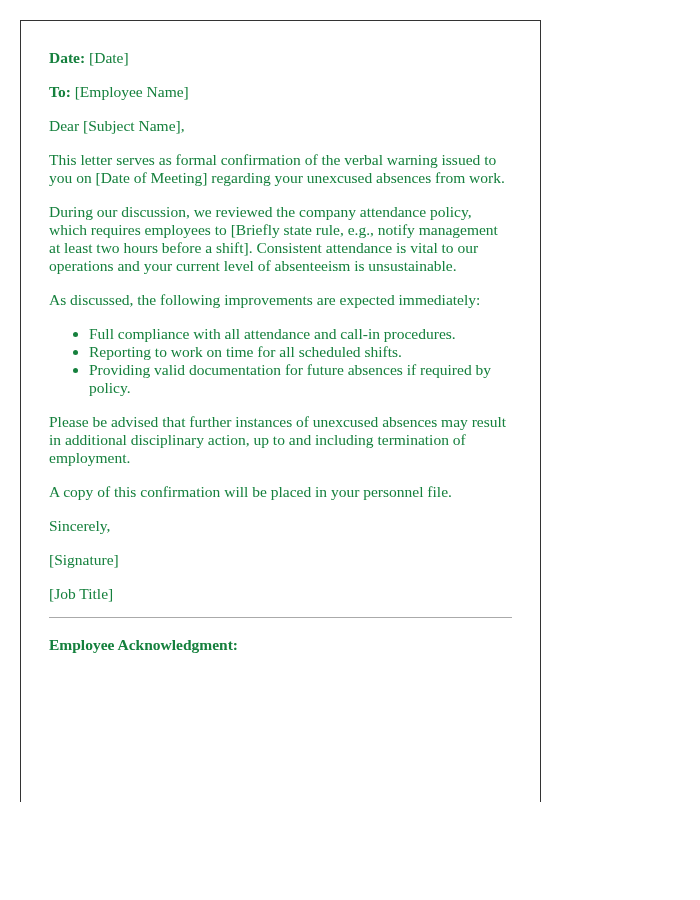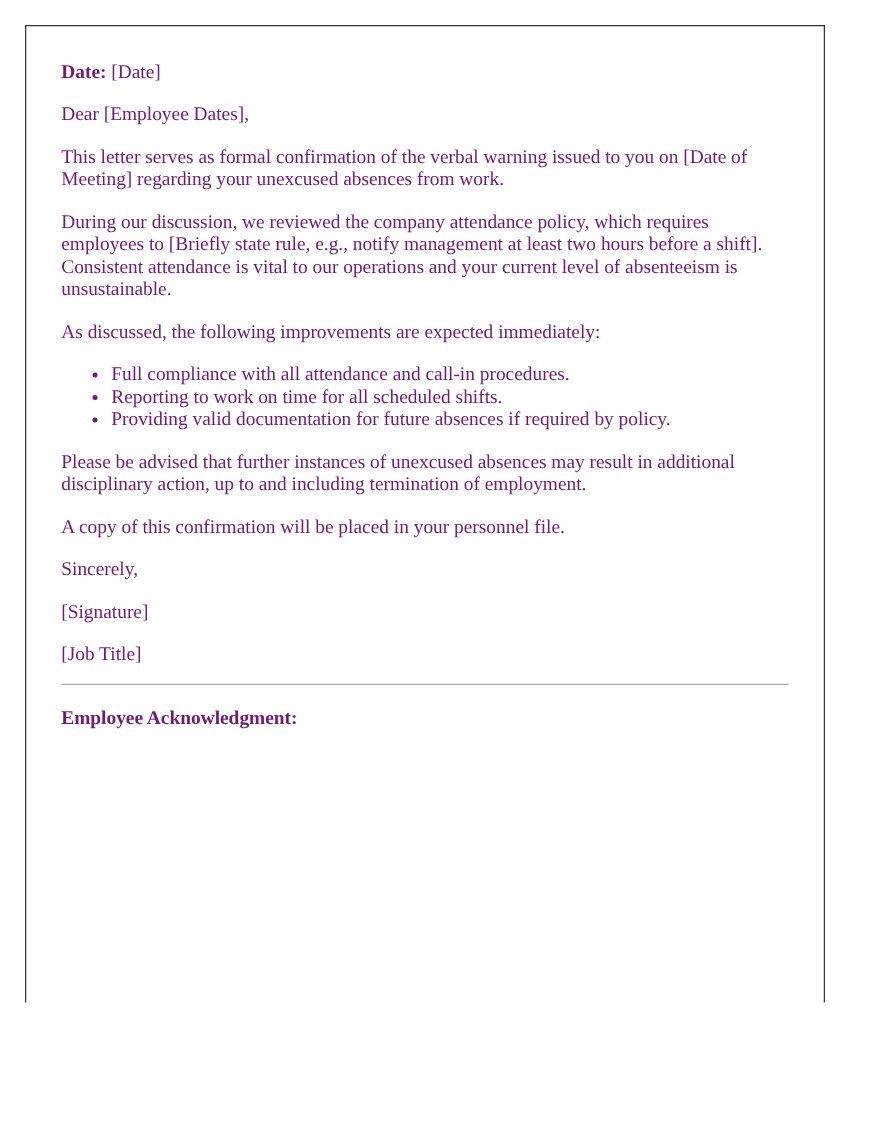--- a/index.html
+++ b/index.html
@@ -7,32 +7,32 @@
       padding: 0;
       background: #ffffff;
       width: 700px;
       height: 900px;
       overflow: hidden;
     }
     .page {
       position: absolute;
       left: 20px;
       top: 20px;
-      width: 640px;
+      width: 521px;
       height: 782px;
       border-top: 1px solid #333333;
       border-left: 1px solid #333333;
       border-right: 1px solid #333333;
       box-sizing: border-box;
       overflow: hidden;
       padding: 28px 28px 0 28px;
       font-family: "Liberation Serif", "DejaVu Serif", serif;
       font-size: 15.5px;
       line-height: 18px;
-      color: #701a75;
+      color: #15803d;
     }
     .page p {
       margin: 0 0 16px 0;
     }
     .page b {
       font-weight: bold;
     }
     ul.improvements {
       margin: 0 0 16px 0;
       padding-left: 40px;
@@ -52,22 +52,26 @@
     }
   </style>
 </head>
 <body>
 
 <div class="page">
   <p>
     <b>Date:</b>
     <span>[Date]</span>
   </p>
+  <p>
+    <b>To:</b>
+    <span>[Employee Name]</span>
+  </p>
 
-  <p>Dear [Employee Dates],</p>
+  <p>Dear [Subject Name],</p>
   <p>This letter serves as formal confirmation of the verbal warning issued to you on [Date of Meeting] regarding your unexcused absences from work.</p>
   <p>During our discussion, we reviewed the company attendance policy, which requires employees to [Briefly state rule, e.g., notify management at least two hours before a shift]. Consistent attendance is vital to our operations and your current level of absenteeism is unsustainable.</p>
   <p>As discussed, the following improvements are expected immediately:</p>
 
   <ul class="improvements">
     <li>Full compliance with all attendance and call-in procedures.</li>
     <li>Reporting to work on time for all scheduled shifts.</li>
     <li>Providing valid documentation for future absences if required by policy.</li>
   </ul>
 

